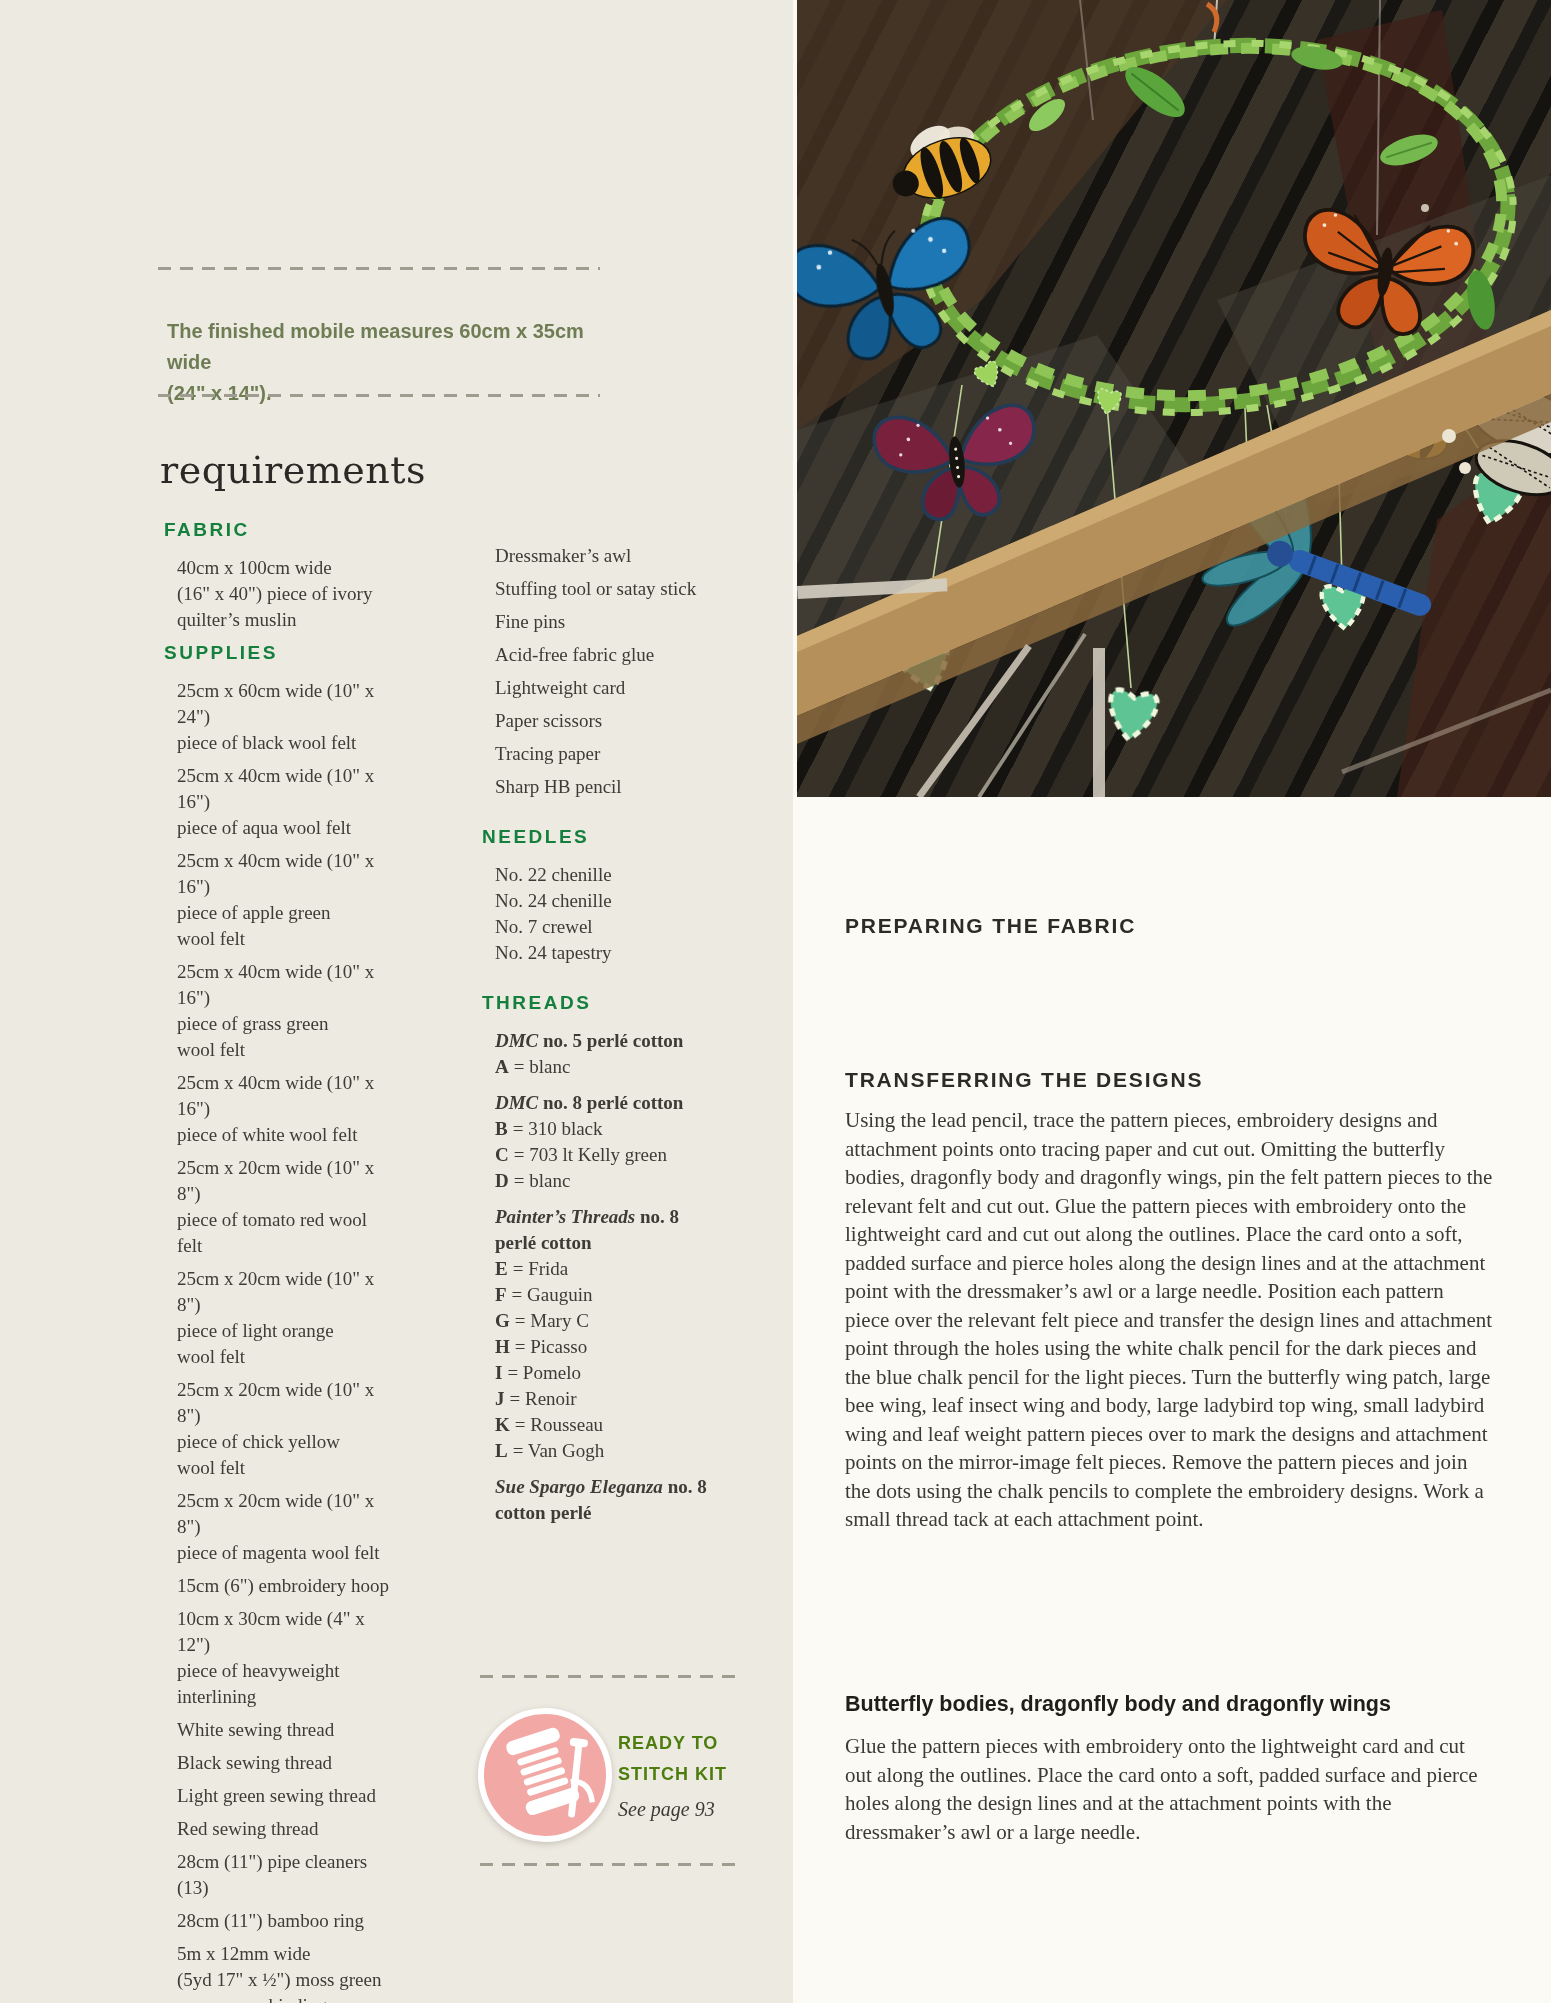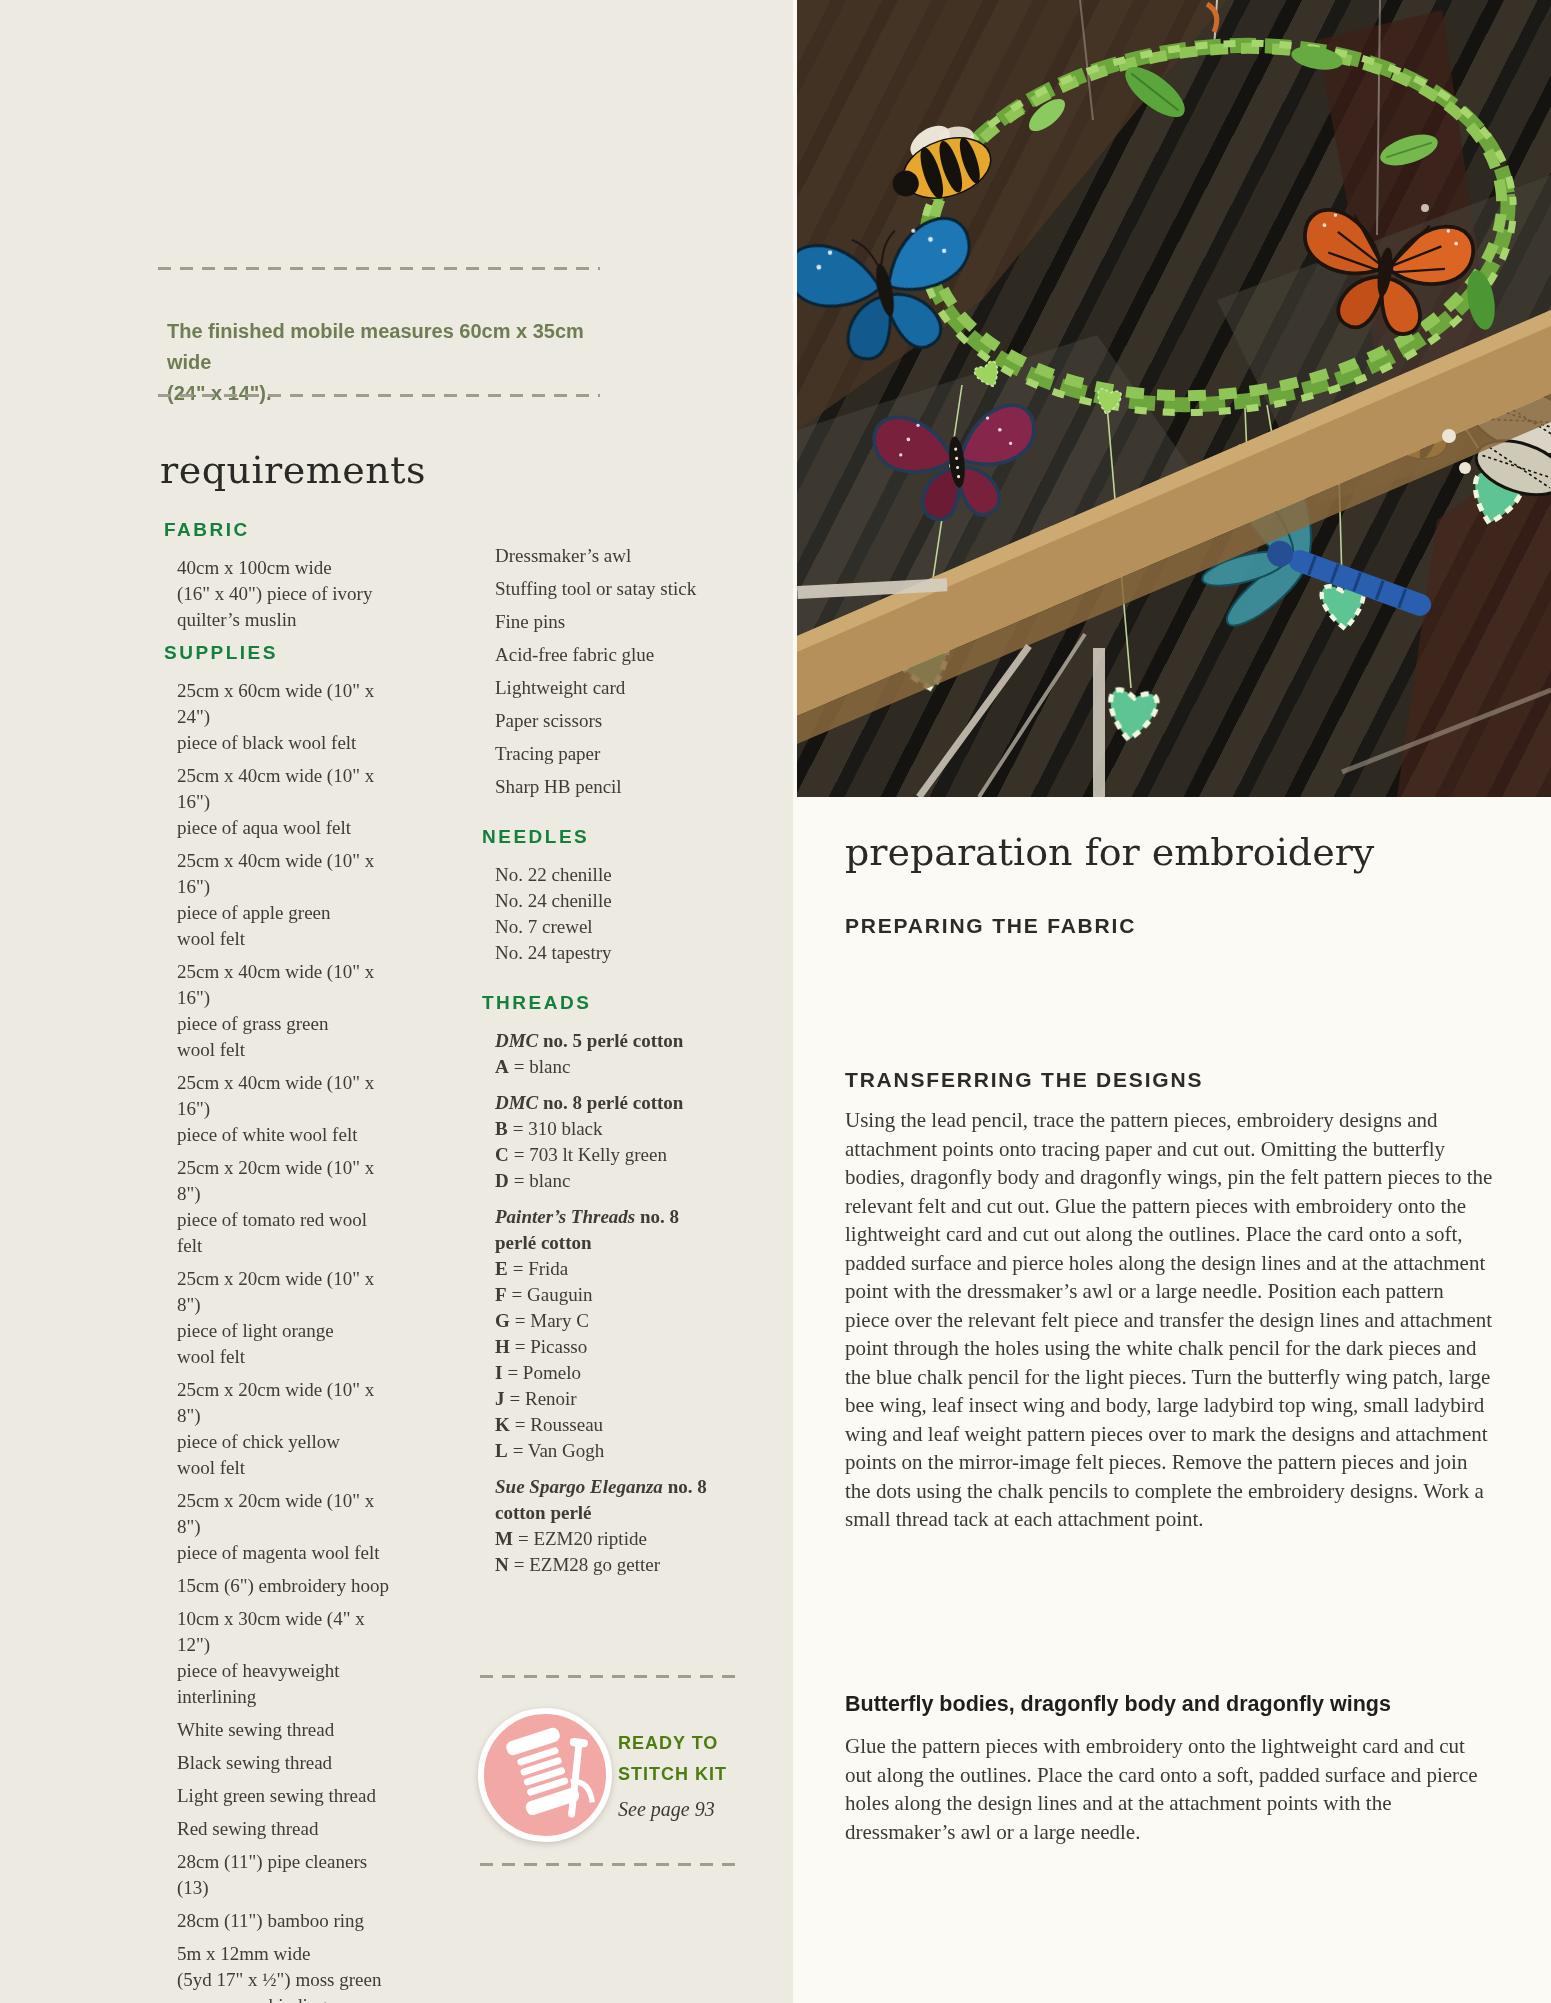--- a/index.html
+++ b/index.html
@@ -223,26 +223,20 @@
 
               <div class="t-line"><b>K</b><span class="t-val">= Rousseau</span></div>
 
               <div class="t-line"><b>L</b><span class="t-val">= Van Gogh</span></div>
             </div>
         </div>
 
         <div class="t-group">
           <div class="t-brand"><i>Sue Spargo Eleganza</i><b> no. 8
 cotton perlé</b></div>
-          <div>
-
-              <div class="t-line"><b>M</b><span class="t-val">= EZM20 riptide</span></div>
-
-              <div class="t-line"><b>N</b><span class="t-val">= EZM28 go getter</span></div>
-            </div>
         </div>
       </div>
   </div>
 
   <div class="dash" style="left:480px;top:1675px;width:262px;"></div>
   <div class="kit-badge">
     <svg width="122" height="122" viewBox="0 0 60 60" aria-hidden="true">
       <g transform="rotate(-18 30 30)" fill="#ffffff">
         <rect x="16" y="9" width="27" height="7" rx="3"></rect>
         <rect x="16" y="40" width="27" height="7" rx="3"></rect>
@@ -442,21 +436,20 @@
         <line x1="545" y1="772" x2="754" y2="690" stroke="#b7ab9b" stroke-width="5" opacity="0.5"></line>
       </g>
       <g fill="#ece5d4">
         <circle cx="652" cy="436" r="7"></circle>
         <circle cx="668" cy="468" r="6"></circle>
         <circle cx="628" cy="208" r="4" opacity="0.8"></circle>
       </g>
     </svg>
   </div>
 
-  <div class="main-title">preparation for embroidery</div>
   <div class="h2 h2a">PREPARING THE FABRIC</div>
   <div class="h2 h2b">TRANSFERRING THE DESIGNS</div>
   <div class="para p2">Using the lead pencil, trace the pattern pieces, embroidery designs and attachment points onto tracing paper and cut out. Omitting the butterfly bodies, dragonfly body and dragonfly wings, pin the felt pattern pieces to the relevant felt and cut out. Glue the pattern pieces with embroidery onto the lightweight card and cut out along the outlines. Place the card onto a soft, padded surface and pierce holes along the design lines and at the attachment point with the dressmaker’s awl or a large needle. Position each pattern piece over the relevant felt piece and transfer the design lines and attachment point through the holes using the white chalk pencil for the dark pieces and the blue chalk pencil for the light pieces. Turn the butterfly wing patch, large bee wing, leaf insect wing and body, large ladybird top wing, small ladybird wing and leaf weight pattern pieces over to mark the designs and attachment points on the mirror-image felt pieces. Remove the pattern pieces and join the dots using the chalk pencils to complete the embroidery designs. Work a small thread tack at each attachment point.</div>
   <div class="h3">Butterfly bodies, dragonfly body and dragonfly wings</div>
   <div class="para p3">Glue the pattern pieces with embroidery onto the lightweight card and cut out along the outlines. Place the card onto a soft, padded surface and pierce holes along the design lines and at the attachment points with the dressmaker’s awl or a large needle.</div>
 
 
 </div>
 
 </body></html>

